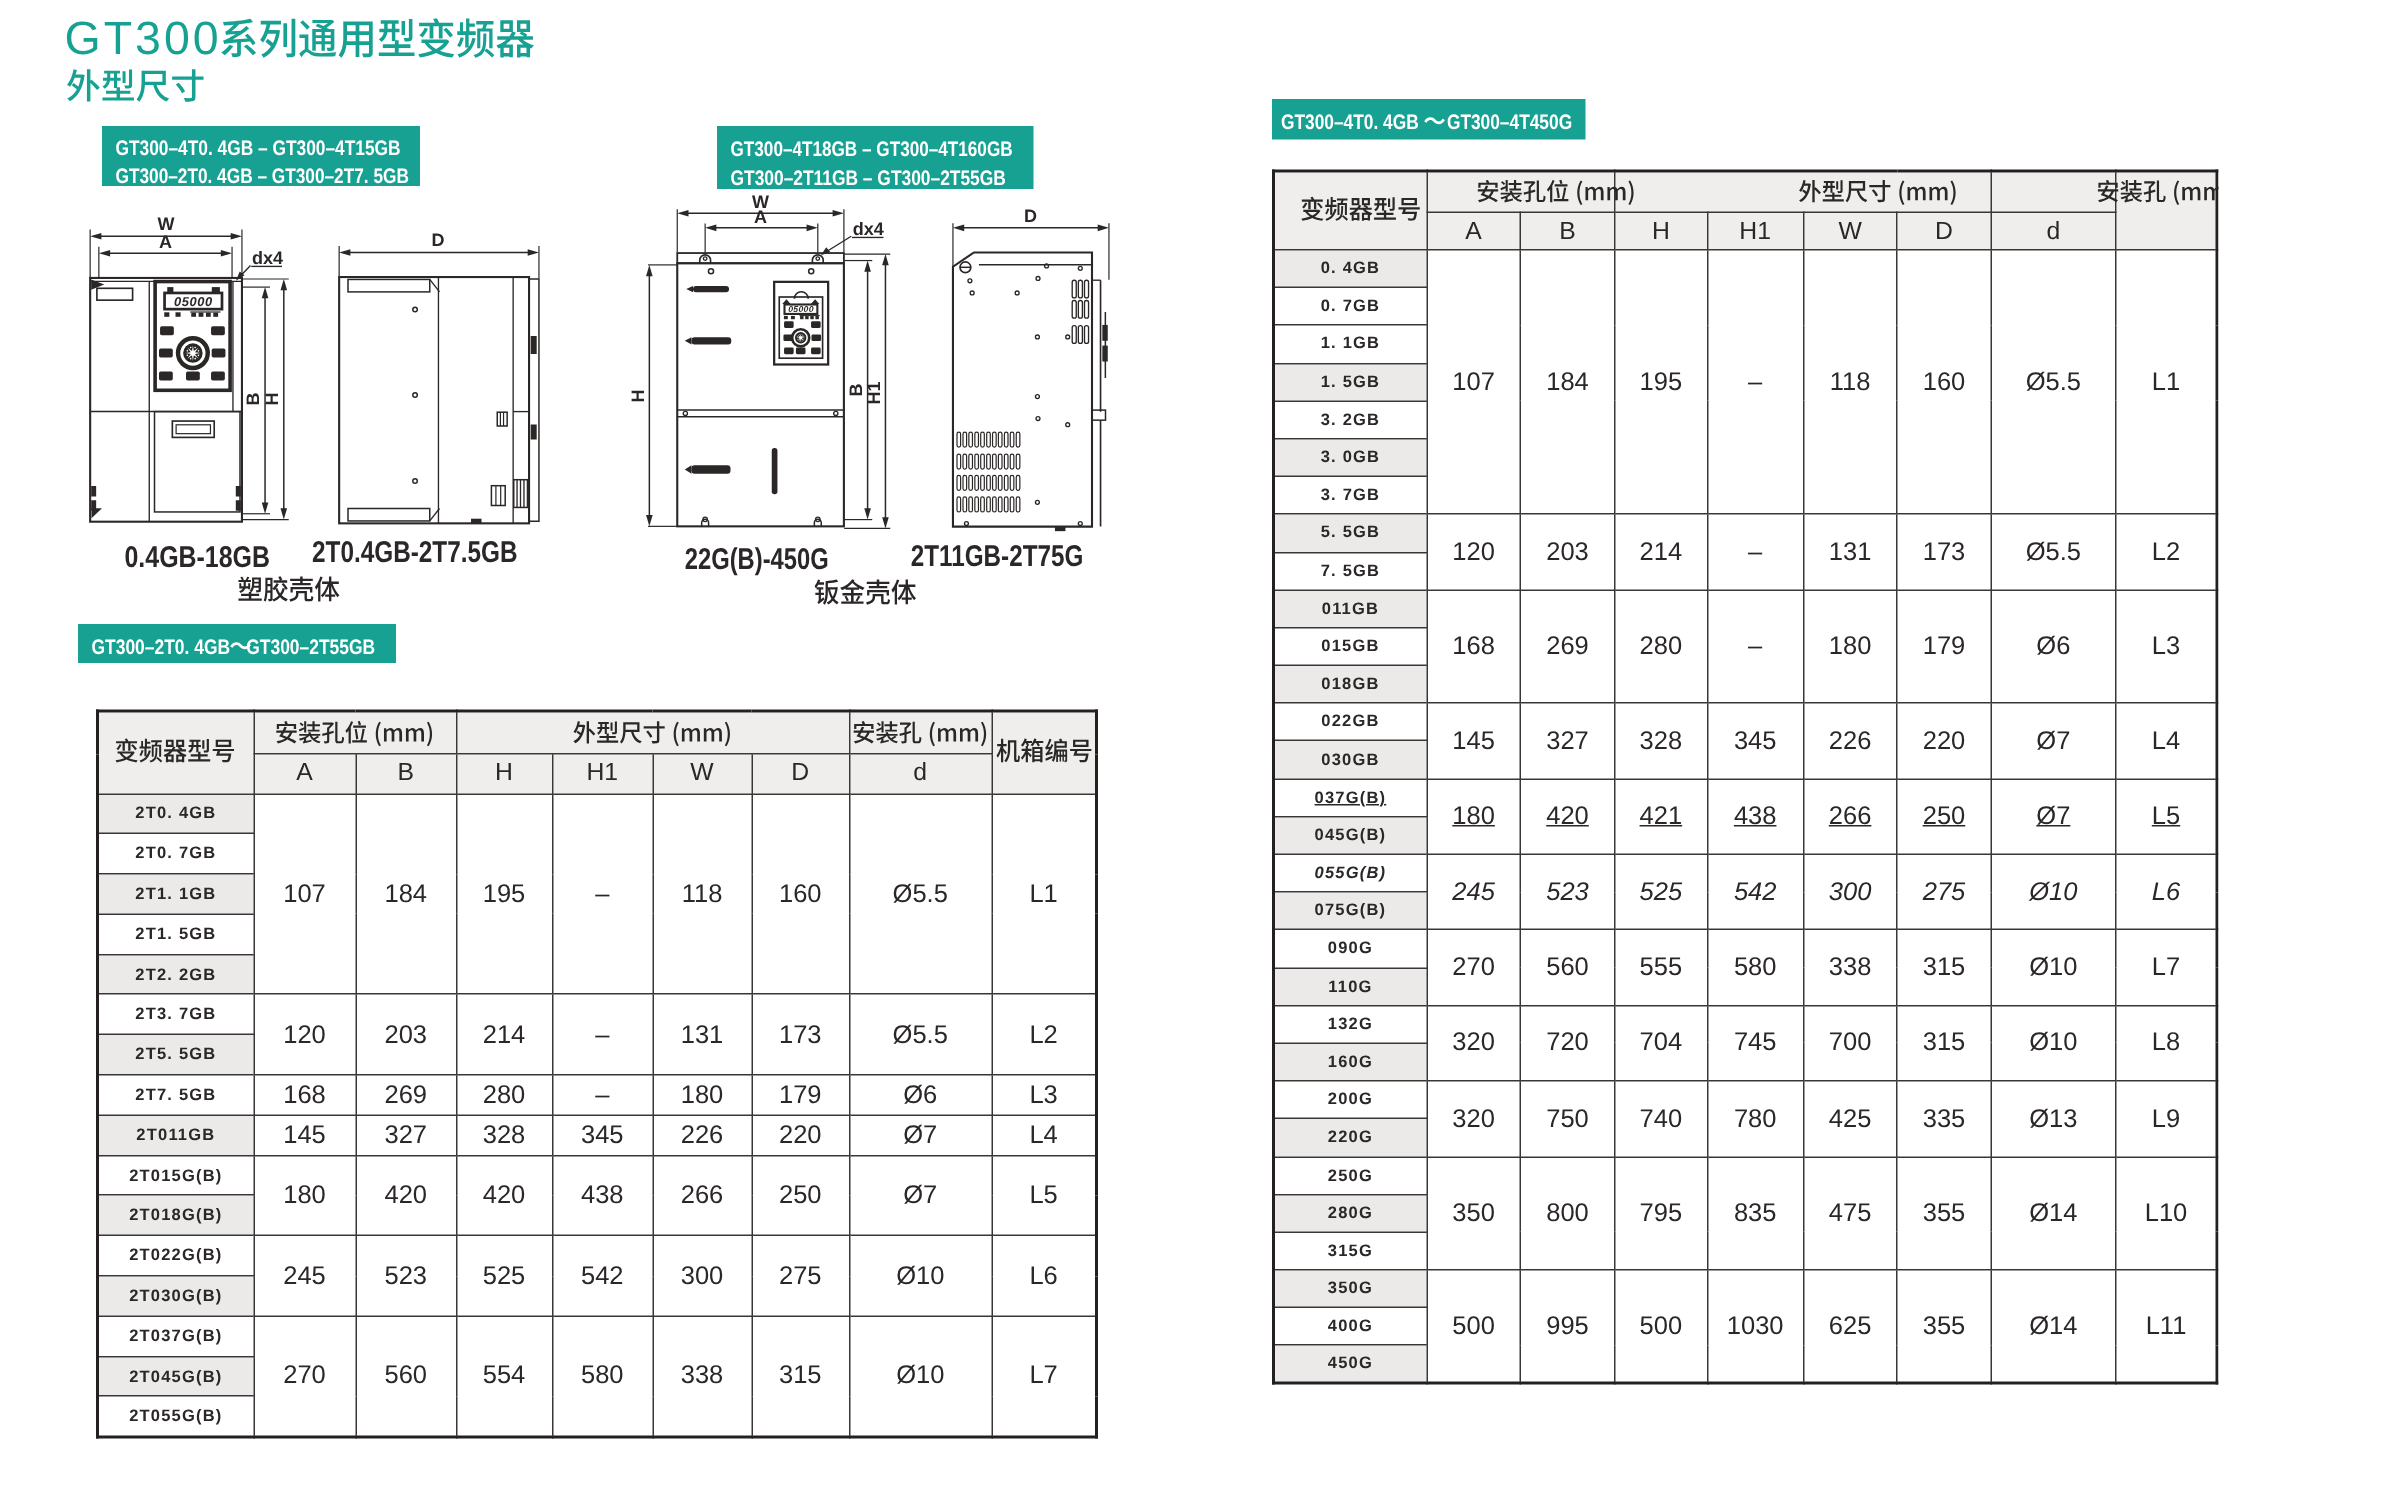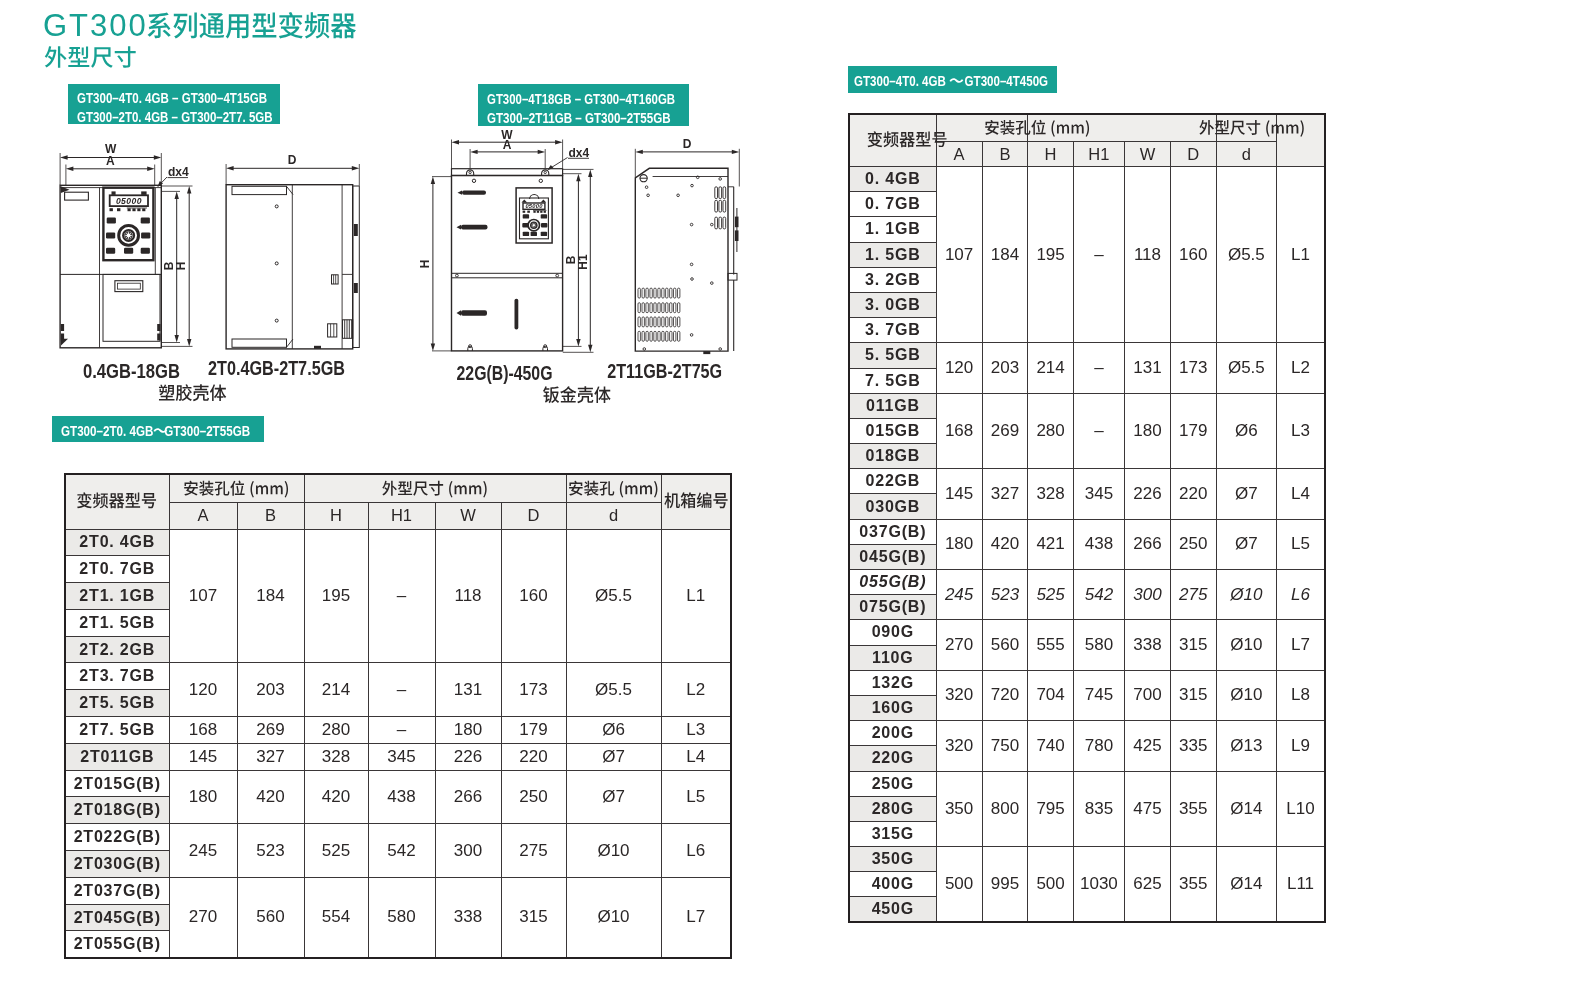--- a/index.html
+++ b/index.html
@@ -1,24 +1,24 @@
 <!DOCTYPE html>
 <html><head><meta charset="utf-8">
 <style>
 html,body{margin:0;padding:0;background:#ffffff;}
-#page{position:relative;width:1326px;height:1000px;background:#ffffff;overflow:hidden;
+#page{position:relative;width:1479px;height:1000px;background:#ffffff;overflow:hidden;
  font-family:"Liberation Sans",sans-serif;color:#2b2727;}
 .abs{position:absolute;}
 .badge{position:absolute;background:#17a193;color:#ffffff;font-weight:bold;}
 .badge div{white-space:pre;}
 table{border-collapse:collapse;table-layout:fixed;}
 td,th{padding:0;margin:0;text-align:center;vertical-align:middle;font-weight:normal;
  color:#2b2727;overflow:hidden;}
 .num{font-size:17px;}
-.mod{font-size:16px;letter-spacing:0.8px;font-weight:bold;}
+.mod{font-size:11px;letter-spacing:0.8px;font-weight:bold;}
 .shade{background:#ebeae8;}
 svg{display:block;}
 </style></head><body>
 <div id="page">
 
 <div class="abs" style="left:43px;top:7.6px;font-size:31px;color:#17a193;letter-spacing:2px;">GT300</div>
 
 <div class="badge" style="left:68px;top:83.6px;width:212px;height:40.6px;font-size:14px;line-height:18.6px;padding:5.7px 0 0 9px;box-sizing:border-box;">
       <div style="transform:scaleX(0.8252);transform-origin:0 50%;margin-top:0px;">GT300–4T0. 4GB – GT300–4T15GB</div>
       <div style="transform:scaleX(0.8213);transform-origin:0 50%;margin-top:0px;">GT300–2T0. 4GB – GT300–2T7. 5GB</div>
@@ -271,21 +271,21 @@
           <td class="num" rowspan="2">328</td>
           <td class="num" rowspan="2">345</td>
           <td class="num" rowspan="2">226</td>
           <td class="num" rowspan="2">220</td>
           <td class="num" rowspan="2">Ø7</td>
           <td class="num" rowspan="2">L4</td>
         </tr>
         <tr style="height:25.2px;">
           <td class="mod shade">030GB</td>
         </tr>
-        <tr style="height:25.2px;">
+        <tr style="height:25.2px;text-decoration:underline;">
           <td class="mod">037G(B)</td>
           <td class="num" rowspan="2">180</td>
           <td class="num" rowspan="2">420</td>
           <td class="num" rowspan="2">421</td>
           <td class="num" rowspan="2">438</td>
           <td class="num" rowspan="2">266</td>
           <td class="num" rowspan="2">250</td>
           <td class="num" rowspan="2">Ø7</td>
           <td class="num" rowspan="2">L5</td>
         </tr>

